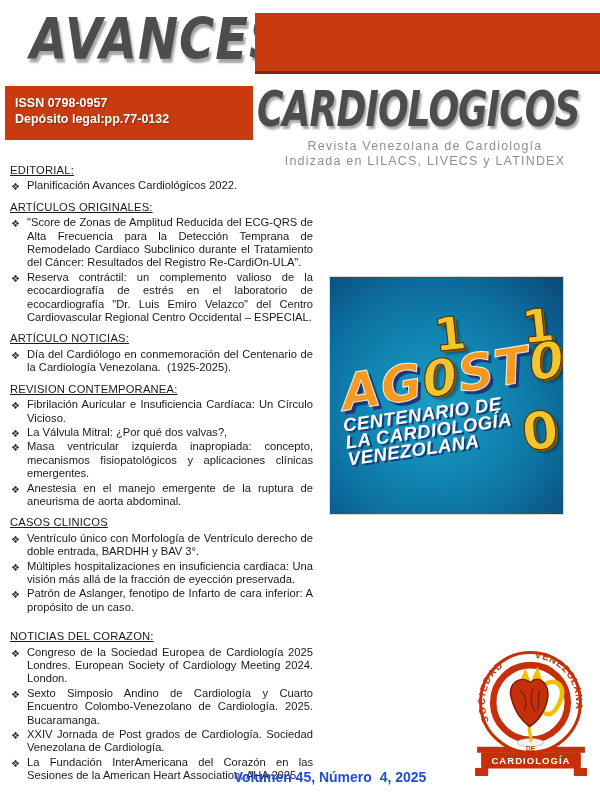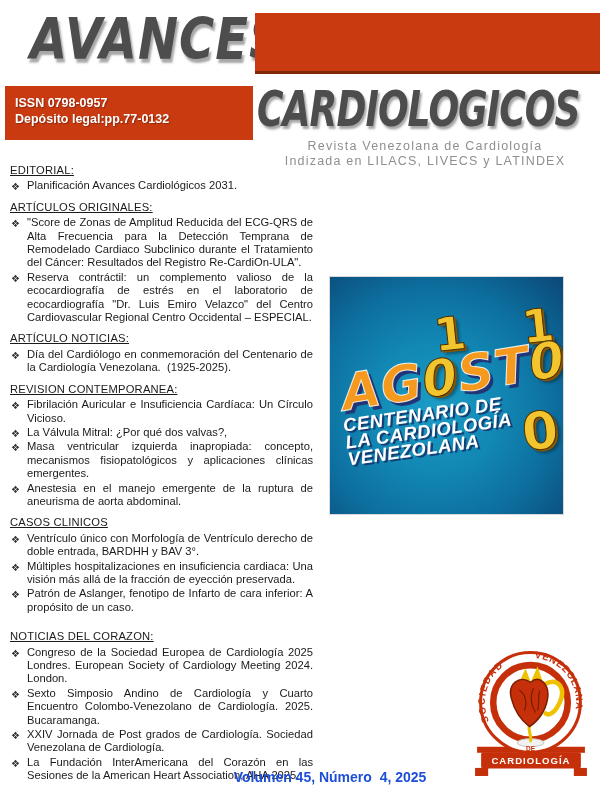--- a/index.html
+++ b/index.html
@@ -107,21 +107,21 @@
     <div>Depósito legal:pp.77-0132</div>
   </div>
   <div class="t-cardiologicos">CARDIOLOGICOS</div>
   <div class="subtitle s1">Revista Venezolana de Cardiología</div>
   <div class="subtitle s2">Indizada en LILACS, LIVECS y LATINDEX</div>
 
   <div class="toc">
 
     <div class="toc-section first">
       <div class="toc-h">EDITORIAL:</div>
-      <div class="ti"><span class="blt">❖</span><span>Planificación Avances Cardiológicos 2031.</span></div>
+      <div class="ti"><span class="blt">❖</span><span>Planificación Avances Cardiológicos 2022.</span></div>
     </div>
 
     <div class="toc-section">
       <div class="toc-h">ARTÍCULOS ORIGINALES:</div>
       <div class="ti"><span class="blt">❖</span><span>"Score de Zonas de Amplitud Reducida del ECG-QRS de Alta Frecuencia para la Detección Temprana de Remodelado Cardiaco Subclinico durante el Tratamiento del Cáncer: Resultados del Registro Re-CardiOn-ULA".</span></div>
       <div class="ti"><span class="blt">❖</span><span>Reserva contráctil: un complemento valioso de la ecocardiografía de estrés en el laboratorio de ecocardiografía "Dr. Luis Emiro Velazco" del Centro Cardiovascular Regional Centro Occidental – ESPECIAL.</span></div>
     </div>
 
     <div class="toc-section">
       <div class="toc-h">ARTÍCULO NOTICIAS:</div>

